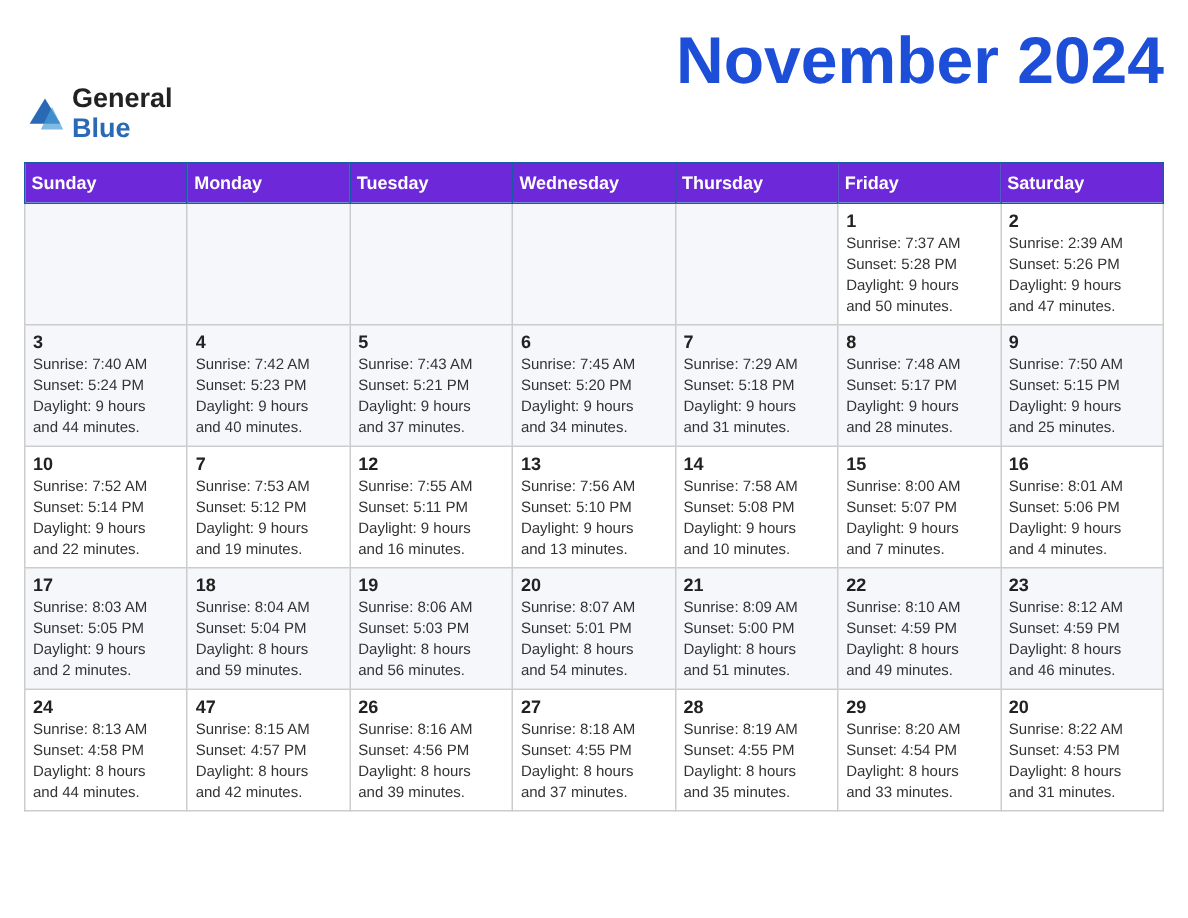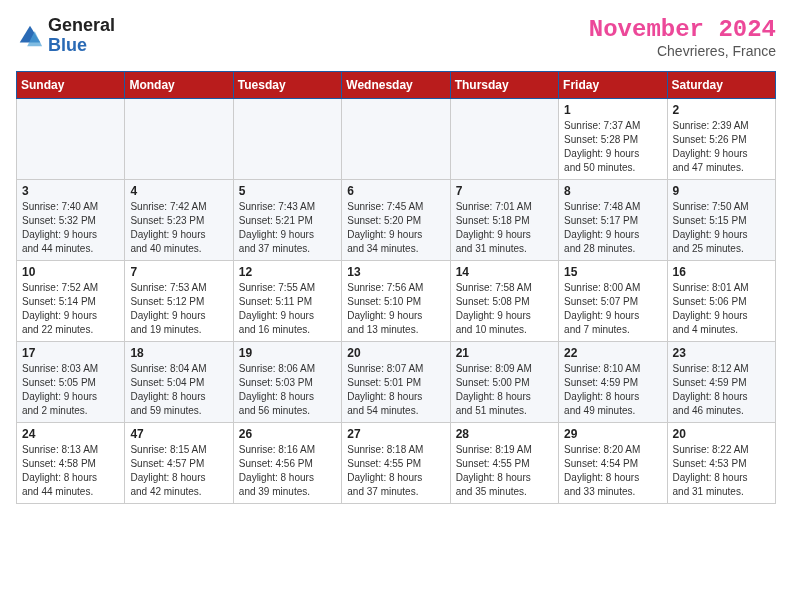--- a/index.html
+++ b/index.html
@@ -13,52 +13,52 @@
     .header-area {
       display: flex;
       justify-content: space-between;
       align-items: flex-start;
       margin-bottom: 12px;
     }
     .logo {
       display: flex;
       align-items: center;
       gap: 4px;
+      margin-top: 40px;
     }
     .logo-text {
       font-size: 18px;
       font-weight: bold;
       line-height: 1.1;
     }
     .logo-text .general { color: #222; }
     .logo-text .blue { color: #2a6ab5; }
     .logo-icon {
       width: 28px;
       height: 28px;
     }
     .title-block {
       text-align: right;
     }
     .month-title {
-      font-size: 24px;
+      font-size: 44px;
       font-weight: bold;
-      color: #ec4899;
-      font-family: Liberation Mono, monospace;
+      color: #1d4ed8;
     }
     .location {
       font-size: 14px;
       color: #555;
     }
     table {
       width: 100%;
       border-collapse: collapse;
       table-layout: fixed;
     }
     thead tr th {
-      background-color: #b91c1c;
+      background-color: #6d28d9;
       color: #fff;
       font-size: 12px;
       font-weight: bold;
       padding: 6px 4px;
       text-align: left;
       border: 1px solid #1a5aa5;
     }
     tbody tr td {
       vertical-align: top;
       border: 1px solid #ccc;
@@ -94,21 +94,20 @@
       <polygon points="15,4 26,22 4,22" fill="#2a6ab5"></polygon>
       <polygon points="20,10 28,26 12,26" fill="#4a9fd5" opacity="0.7"></polygon>
     </svg>
     <div class="logo-text">
       <span class="general">General</span><br>
       <span class="blue">Blue</span>
     </div>
   </div>
   <div class="title-block">
     <div class="month-title">November 2024</div>
-    <div class="location">Chevrieres, France</div>
   </div>
 </div>
 
 <table>
   <thead>
     <tr id="weekday-header">
         <th>Sunday</th>
         <th>Monday</th>
         <th>Tuesday</th>
         <th>Wednesday</th>
@@ -136,21 +135,21 @@
           <div class="day-info" style="white-space: pre-line;">Sunrise: 2:39 AM
 Sunset: 5:26 PM
 Daylight: 9 hours
 and 47 minutes.</div>
         </td>
       </tr>
       <tr>
         <td>
           <div class="day-number">3</div>
           <div class="day-info" style="white-space: pre-line;">Sunrise: 7:40 AM
-Sunset: 5:32 PM
+Sunset: 5:24 PM
 Daylight: 9 hours
 and 44 minutes.</div>
         </td>
         <td>
           <div class="day-number">4</div>
           <div class="day-info" style="white-space: pre-line;">Sunrise: 7:42 AM
 Sunset: 5:23 PM
 Daylight: 9 hours
 and 40 minutes.</div>
         </td>
@@ -163,21 +162,21 @@
         </td>
         <td>
           <div class="day-number">6</div>
           <div class="day-info" style="white-space: pre-line;">Sunrise: 7:45 AM
 Sunset: 5:20 PM
 Daylight: 9 hours
 and 34 minutes.</div>
         </td>
         <td>
           <div class="day-number">7</div>
-          <div class="day-info" style="white-space: pre-line;">Sunrise: 7:01 AM
+          <div class="day-info" style="white-space: pre-line;">Sunrise: 7:29 AM
 Sunset: 5:18 PM
 Daylight: 9 hours
 and 31 minutes.</div>
         </td>
         <td>
           <div class="day-number">8</div>
           <div class="day-info" style="white-space: pre-line;">Sunrise: 7:48 AM
 Sunset: 5:17 PM
 Daylight: 9 hours
 and 28 minutes.</div>

